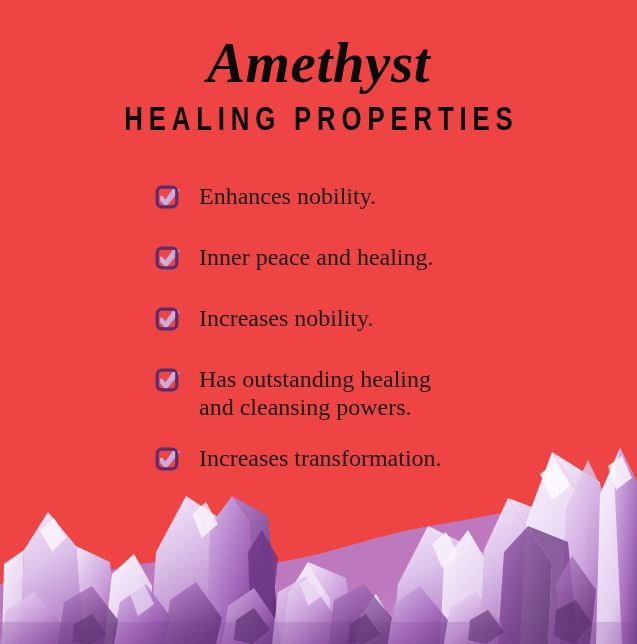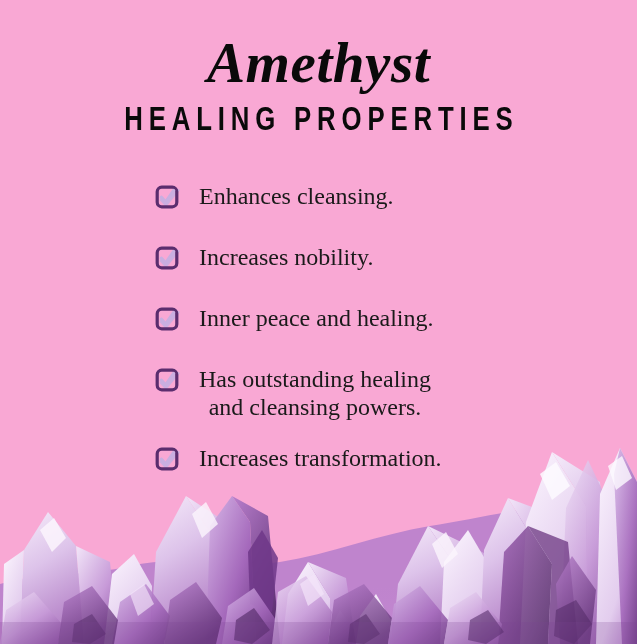--- a/index.html
+++ b/index.html
@@ -5,21 +5,21 @@
   html, body {
     margin: 0;
     padding: 0;
     background: #ffffff;
   }
 
   #poster {
     position: relative;
     width: 637px;
     height: 644px;
-    background: #f9a8d4;
+    background: #ef4444;
     overflow: hidden;
     font-family: "Liberation Serif", "DejaVu Serif", serif;
   }
 
   
   .title-block {
     position: absolute;
     top: 34px;
     left: 0;
     width: 637px;
@@ -78,21 +78,21 @@
   }
   .check-icon svg { display: block; }
 
   .benefit-text {
     font-family: "Liberation Serif", "DejaVu Serif", serif;
     font-size: 24px;
     line-height: 1.18;
     color: #1a1a1a;
     margin-left: 16px;
     white-space: pre-line;
-    text-align: center;
+    text-align: left;
   }
   .benefit-text.left { text-align: left; }
 
   
   .crystal-photo {
     position: absolute;
     left: 0;
     bottom: 0;
     width: 637px;
     height: 210px;
@@ -112,43 +112,43 @@
   <ul class="benefits-list">
 
     <li class="benefit-item">
       <span class="check-icon">
         <svg width="28" height="26" viewBox="0 0 28 26" xmlns="http://www.w3.org/2000/svg">
           <path d="M20.5 2.5 L11 16 L7.5 12 L4.5 15 L11 22 L25 5 Z" fill="#c9aee0" opacity="0.95"></path>
           <rect x="2.2" y="2.2" width="19.6" height="19.6" rx="4.5" ry="4.5" fill="none" stroke="#5b2d6e" stroke-width="3.2"></rect>
           <path d="M6.4 12.4 L10.6 17.2 L18.6 5.6" fill="none" stroke="#c9aee0" stroke-width="3.4" stroke-linecap="round" stroke-linejoin="round"></path>
         </svg>
       </span>
-      <span class="benefit-text left">Enhances cleansing.</span>
+      <span class="benefit-text left">Enhances nobility.</span>
+    </li>
+
+    <li class="benefit-item">
+      <span class="check-icon">
+        <svg width="28" height="26" viewBox="0 0 28 26" xmlns="http://www.w3.org/2000/svg">
+          <path d="M20.5 2.5 L11 16 L7.5 12 L4.5 15 L11 22 L25 5 Z" fill="#c9aee0" opacity="0.95"></path>
+          <rect x="2.2" y="2.2" width="19.6" height="19.6" rx="4.5" ry="4.5" fill="none" stroke="#5b2d6e" stroke-width="3.2"></rect>
+          <path d="M6.4 12.4 L10.6 17.2 L18.6 5.6" fill="none" stroke="#c9aee0" stroke-width="3.4" stroke-linecap="round" stroke-linejoin="round"></path>
+        </svg>
+      </span>
+      <span class="benefit-text left">Inner peace and healing.</span>
     </li>
 
     <li class="benefit-item">
       <span class="check-icon">
         <svg width="28" height="26" viewBox="0 0 28 26" xmlns="http://www.w3.org/2000/svg">
           <path d="M20.5 2.5 L11 16 L7.5 12 L4.5 15 L11 22 L25 5 Z" fill="#c9aee0" opacity="0.95"></path>
           <rect x="2.2" y="2.2" width="19.6" height="19.6" rx="4.5" ry="4.5" fill="none" stroke="#5b2d6e" stroke-width="3.2"></rect>
           <path d="M6.4 12.4 L10.6 17.2 L18.6 5.6" fill="none" stroke="#c9aee0" stroke-width="3.4" stroke-linecap="round" stroke-linejoin="round"></path>
         </svg>
       </span>
       <span class="benefit-text left">Increases nobility.</span>
-    </li>
-
-    <li class="benefit-item">
-      <span class="check-icon">
-        <svg width="28" height="26" viewBox="0 0 28 26" xmlns="http://www.w3.org/2000/svg">
-          <path d="M20.5 2.5 L11 16 L7.5 12 L4.5 15 L11 22 L25 5 Z" fill="#c9aee0" opacity="0.95"></path>
-          <rect x="2.2" y="2.2" width="19.6" height="19.6" rx="4.5" ry="4.5" fill="none" stroke="#5b2d6e" stroke-width="3.2"></rect>
-          <path d="M6.4 12.4 L10.6 17.2 L18.6 5.6" fill="none" stroke="#c9aee0" stroke-width="3.4" stroke-linecap="round" stroke-linejoin="round"></path>
-        </svg>
-      </span>
-      <span class="benefit-text left">Inner peace and healing.</span>
     </li>
 
     <li class="benefit-item tight">
       <span class="check-icon">
         <svg width="28" height="26" viewBox="0 0 28 26" xmlns="http://www.w3.org/2000/svg">
           <path d="M20.5 2.5 L11 16 L7.5 12 L4.5 15 L11 22 L25 5 Z" fill="#c9aee0" opacity="0.95"></path>
           <rect x="2.2" y="2.2" width="19.6" height="19.6" rx="4.5" ry="4.5" fill="none" stroke="#5b2d6e" stroke-width="3.2"></rect>
           <path d="M6.4 12.4 L10.6 17.2 L18.6 5.6" fill="none" stroke="#c9aee0" stroke-width="3.4" stroke-linecap="round" stroke-linejoin="round"></path>
         </svg>
       </span>

